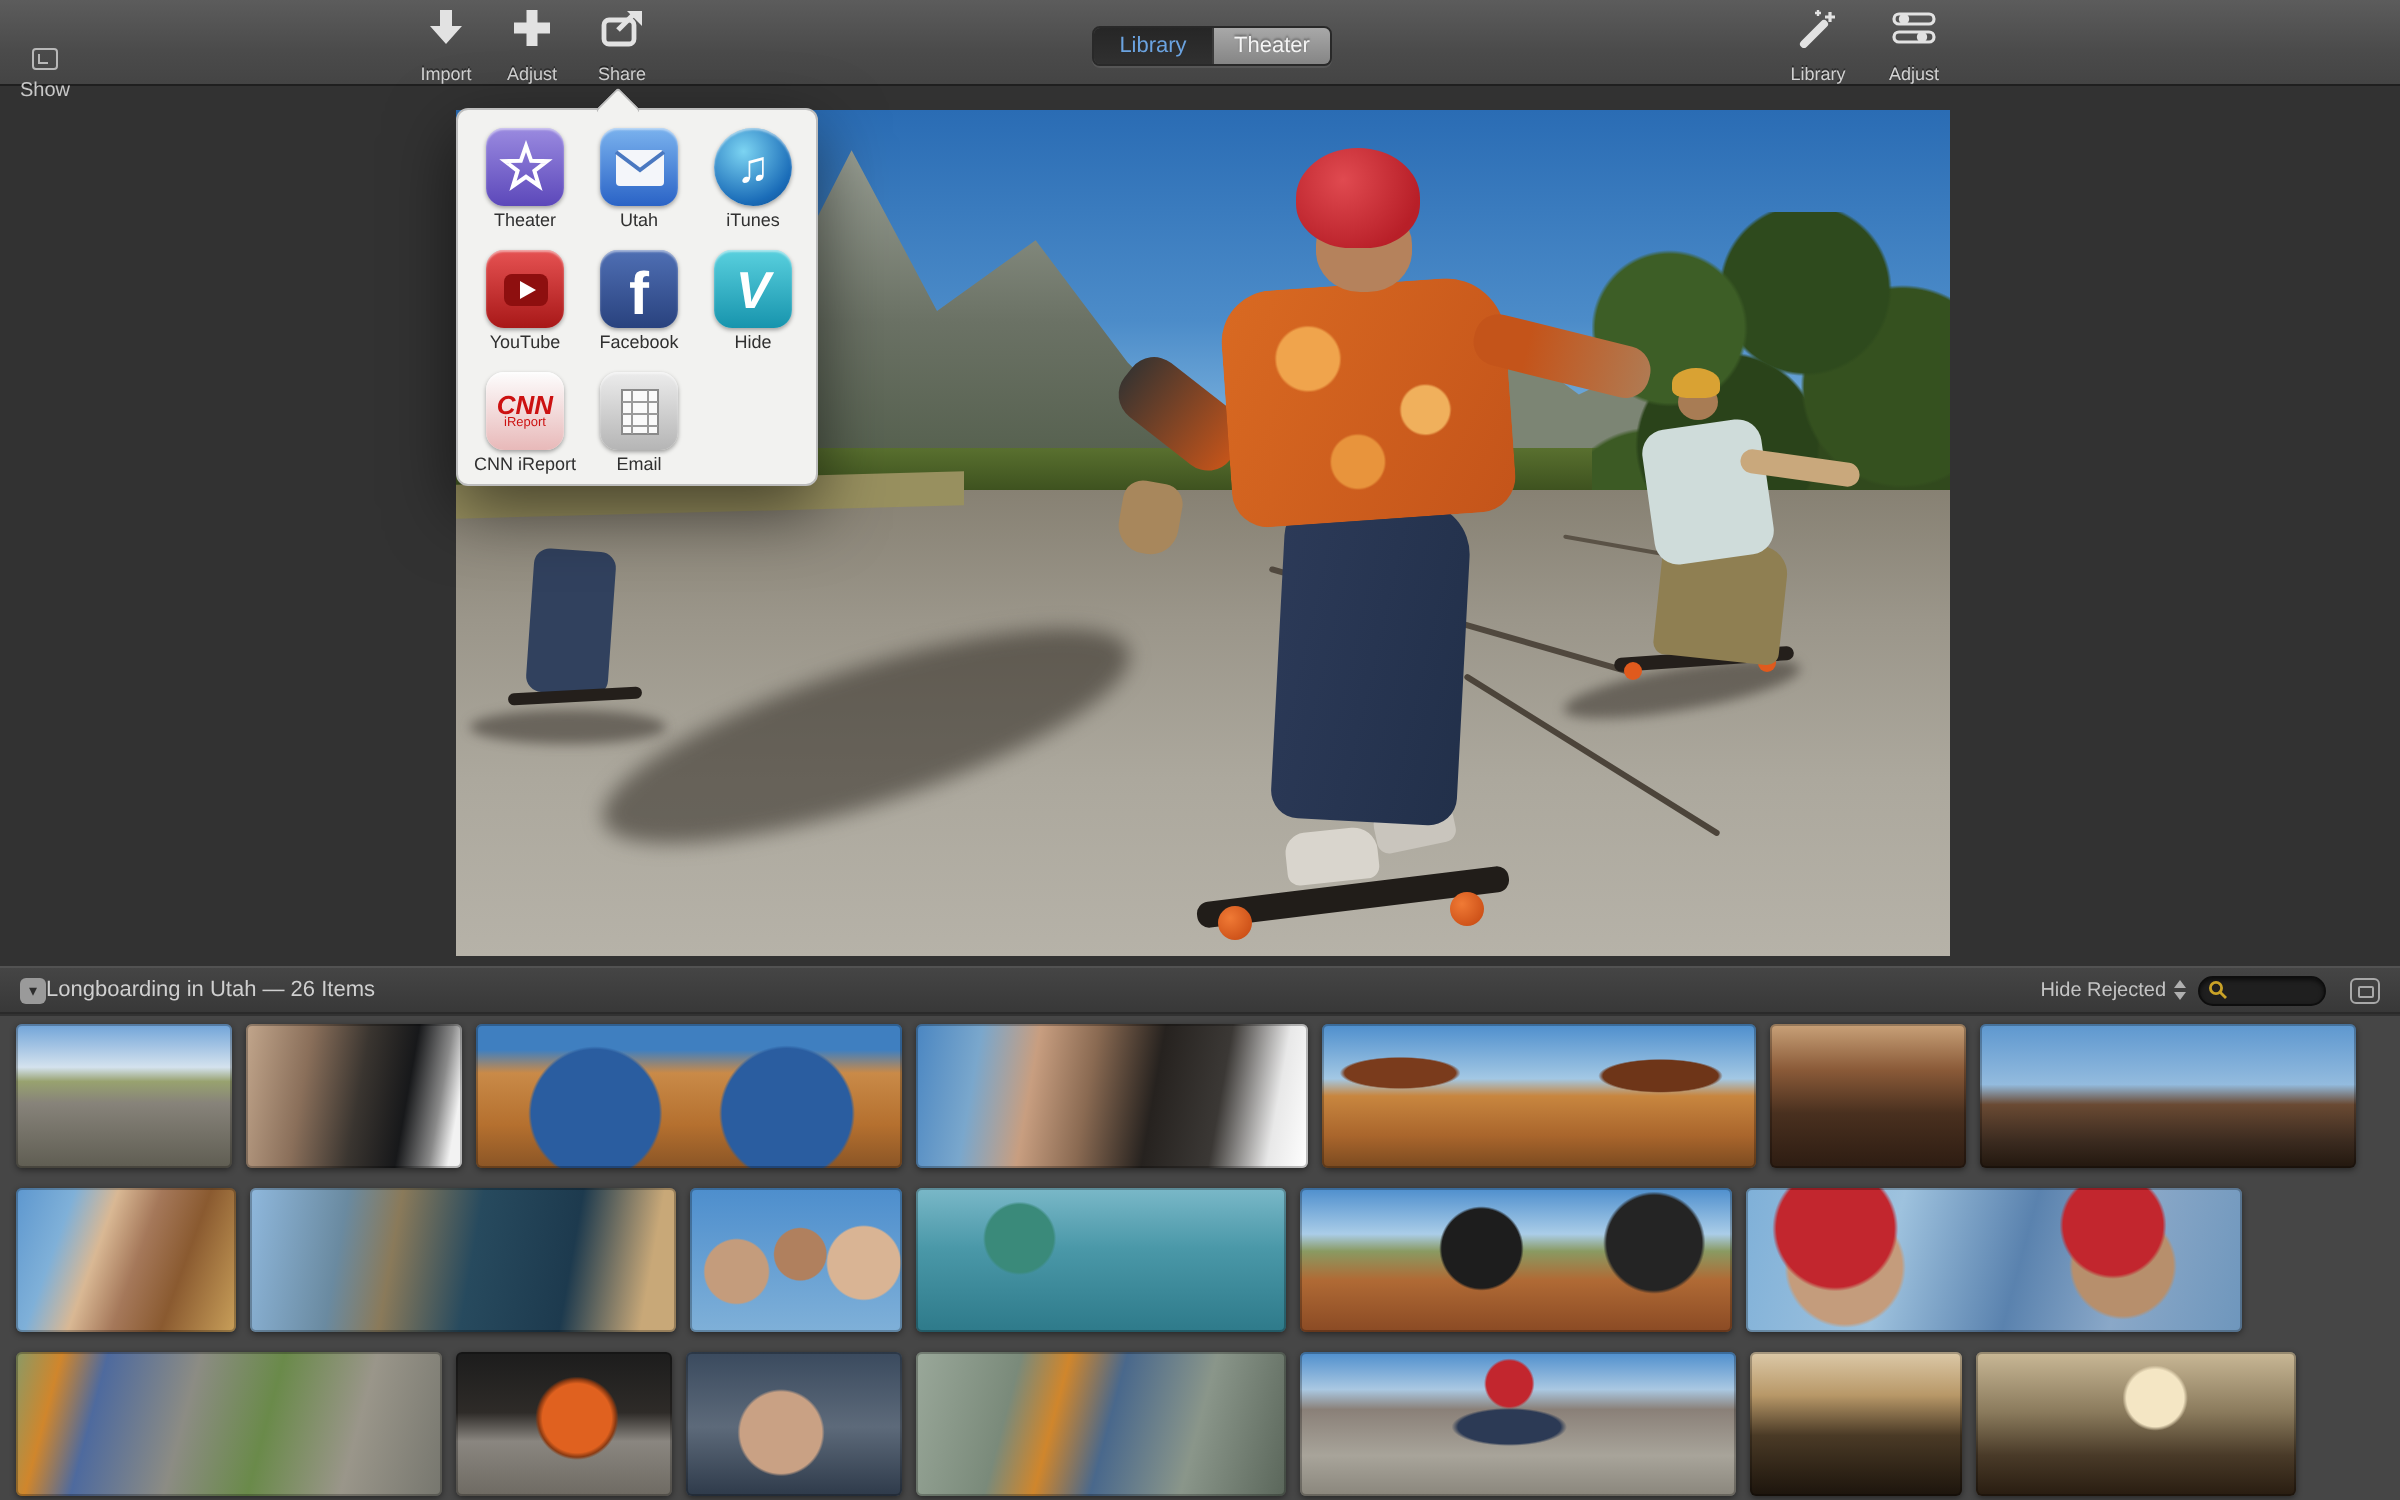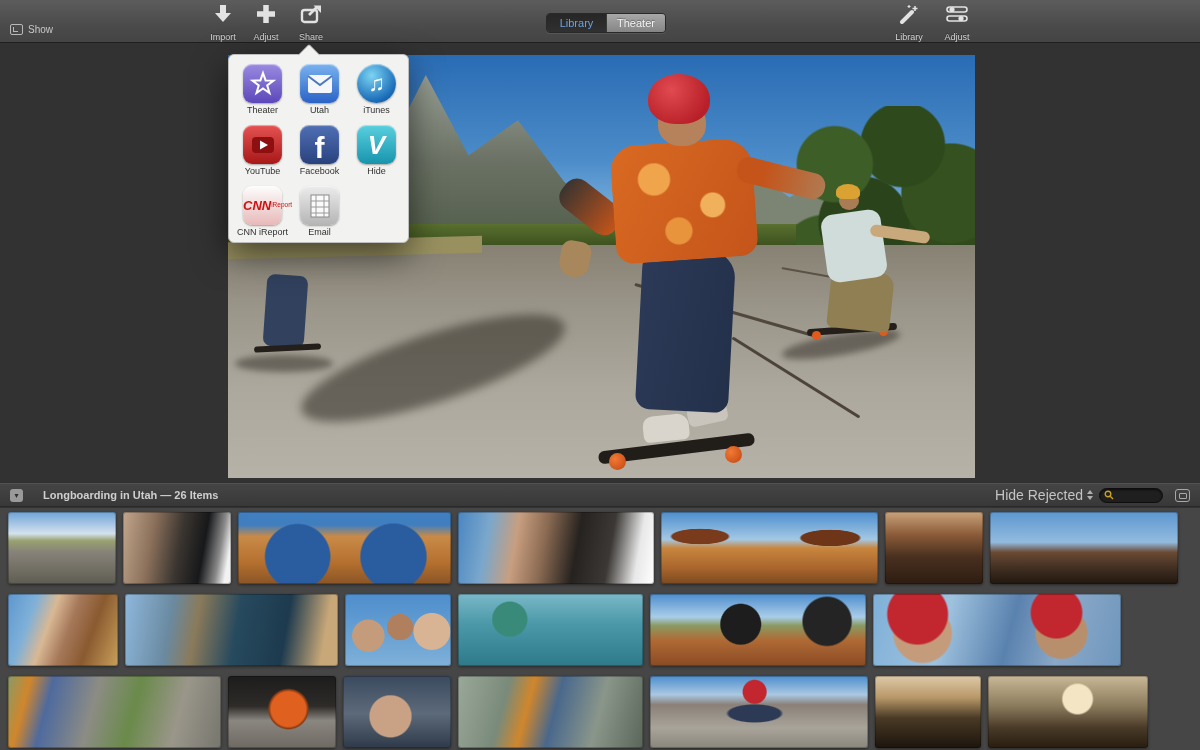--- a/index.html
+++ b/index.html
@@ -7,21 +7,21 @@
               font-family:"Liberation Sans", sans-serif; }
   .app { position:relative; width:1200px; height:750px; background:#323232; }
 
   
   .toolbar { position:absolute; left:0; top:0; width:1200px; height:43px;
              background:linear-gradient(180deg,#5c5c5c 0%,#4b4b4b 60%,#444 100%);
              border-bottom:1px solid #1f1f1f; z-index:40; }
   .tb-btn { position:absolute; top:4px; height:38px; display:flex; flex-direction:column;
             align-items:center; justify-content:space-between; cursor:default; }
   .tb-btn .lbl { font-size:9px; color:#d2d2d2; text-shadow:0 -1px 0 rgba(0,0,0,.4); }
-  .show-btn { position:absolute; left:10px; top:24px; display:flex; align-items:center; gap:5px; }
+  .show-btn { position:absolute; left:10px; top:24px; display:flex; align-items:center; gap:5px;flex-direction:column; }
   .show-btn .lbl { font-size:10px; color:#c8c8c8; }
   .show-icon { width:13px; height:11px; border:1.5px solid #b8b8b8; border-radius:2px; position:relative; }
   .show-icon::after { content:""; position:absolute; left:2px; top:2px; width:4px; height:4px;
             border-left:1.5px solid #b8b8b8; border-bottom:1.5px solid #b8b8b8; }
   .seg { position:absolute; left:546px; top:13px; height:20px; display:flex;
          border:1px solid #292929; border-radius:4px; overflow:hidden;
          box-shadow:0 1px 0 rgba(255,255,255,.08); }
   .seg-btn { width:59px; height:100%; font-size:11px; display:flex; align-items:center;
              justify-content:center; }
   .seg-on  { background:linear-gradient(180deg,#262626,#303030); color:#6ba3e0; }
@@ -113,23 +113,23 @@
   .glyph-letter { color:#fff; font-weight:bold; font-size:26px; line-height:1; }
   .cnn-txt { color:#c11; font-weight:bold; font-size:13px; line-height:1; font-style:italic; }
   .cnn-sub { color:#c11; font-size:6.5px; line-height:1; }
 
   
   .eventbar { position:absolute; left:0; top:483px; width:1200px; height:24px;
               background:linear-gradient(180deg,#454545,#383838); border-top:1px solid #525252;
               border-bottom:1px solid #2a2a2a; display:flex; align-items:center; z-index:30; }
   .ev-icon { width:13px; height:13px; margin-left:10px; background:#9a9a9a; border-radius:3px;
              display:flex; align-items:center; justify-content:center; color:#2e2e2e; font-size:8px; }
-  .ev-title { margin-left:20px; font-size:11px; font-weight:bold; color:#cfcfcf;text-align:center; }
+  .ev-title { margin-left:0; font-size:11px; font-weight:normal; color:#cfcfcf;text-align:center; }
   .ev-right { margin-left:auto; display:flex; align-items:center; }
-  .filter { display:flex; align-items:center; font-size:14px; color:#c4c4c4;text-align:right; }
+  .filter { display:flex; align-items:center; font-size:10px; color:#c4c4c4;text-align:right; }
   .stepper { display:flex; flex-direction:column; margin:0 6px 0 4px; }
   .stepper i { width:0; height:0; border-left:3px solid transparent; border-right:3px solid transparent; }
   .st-up { border-bottom:4px solid #b0b0b0; margin-bottom:2px; }
   .st-dn { border-top:4px solid #b0b0b0; }
   .search { width:64px; height:15px; background:#1f1f1f; border:1px solid #0e0e0e; border-radius:8px;
             display:flex; align-items:center; padding-left:4px; box-shadow:inset 0 1px 2px rgba(0,0,0,.6); }
   .search input { background:transparent; border:none; outline:none; width:44px; font-size:9px; color:#ddd; }
   .panel-btn { width:15px; height:13px; border:1.5px solid #a8a8a8; border-radius:3px; margin:0 10px 0 12px; position:relative; }
   .panel-btn::after { content:""; position:absolute; left:3px; top:3px; width:6px; height:4px; border:1px solid #a8a8a8; border-radius:1px; }
 
@@ -338,21 +338,21 @@
         <span class="plabel">Facebook</span>
       </div>
       <div class="pop-item">
         <div class="tile tile-vimeo">
           <span class="glyph glyph-letter" style="font-style:italic;">V</span>
         </div>
         <span class="plabel">Hide</span>
       </div>
       <div class="pop-item">
         <div class="tile tile-cnn">
-          <span class="glyph" style="flex-direction:row;justify-content:space-between;">
+          <span class="glyph" style="flex-direction:column;">
             <span class="cnn-txt">CNN</span>
             <span class="cnn-sub">iReport</span>
           </span>
         </div>
         <span class="plabel">CNN iReport</span>
       </div>
       <div class="pop-item">
         <div class="tile tile-file">
           <span class="glyph">
               <svg width="26" height="26" viewBox="0 0 26 26">

